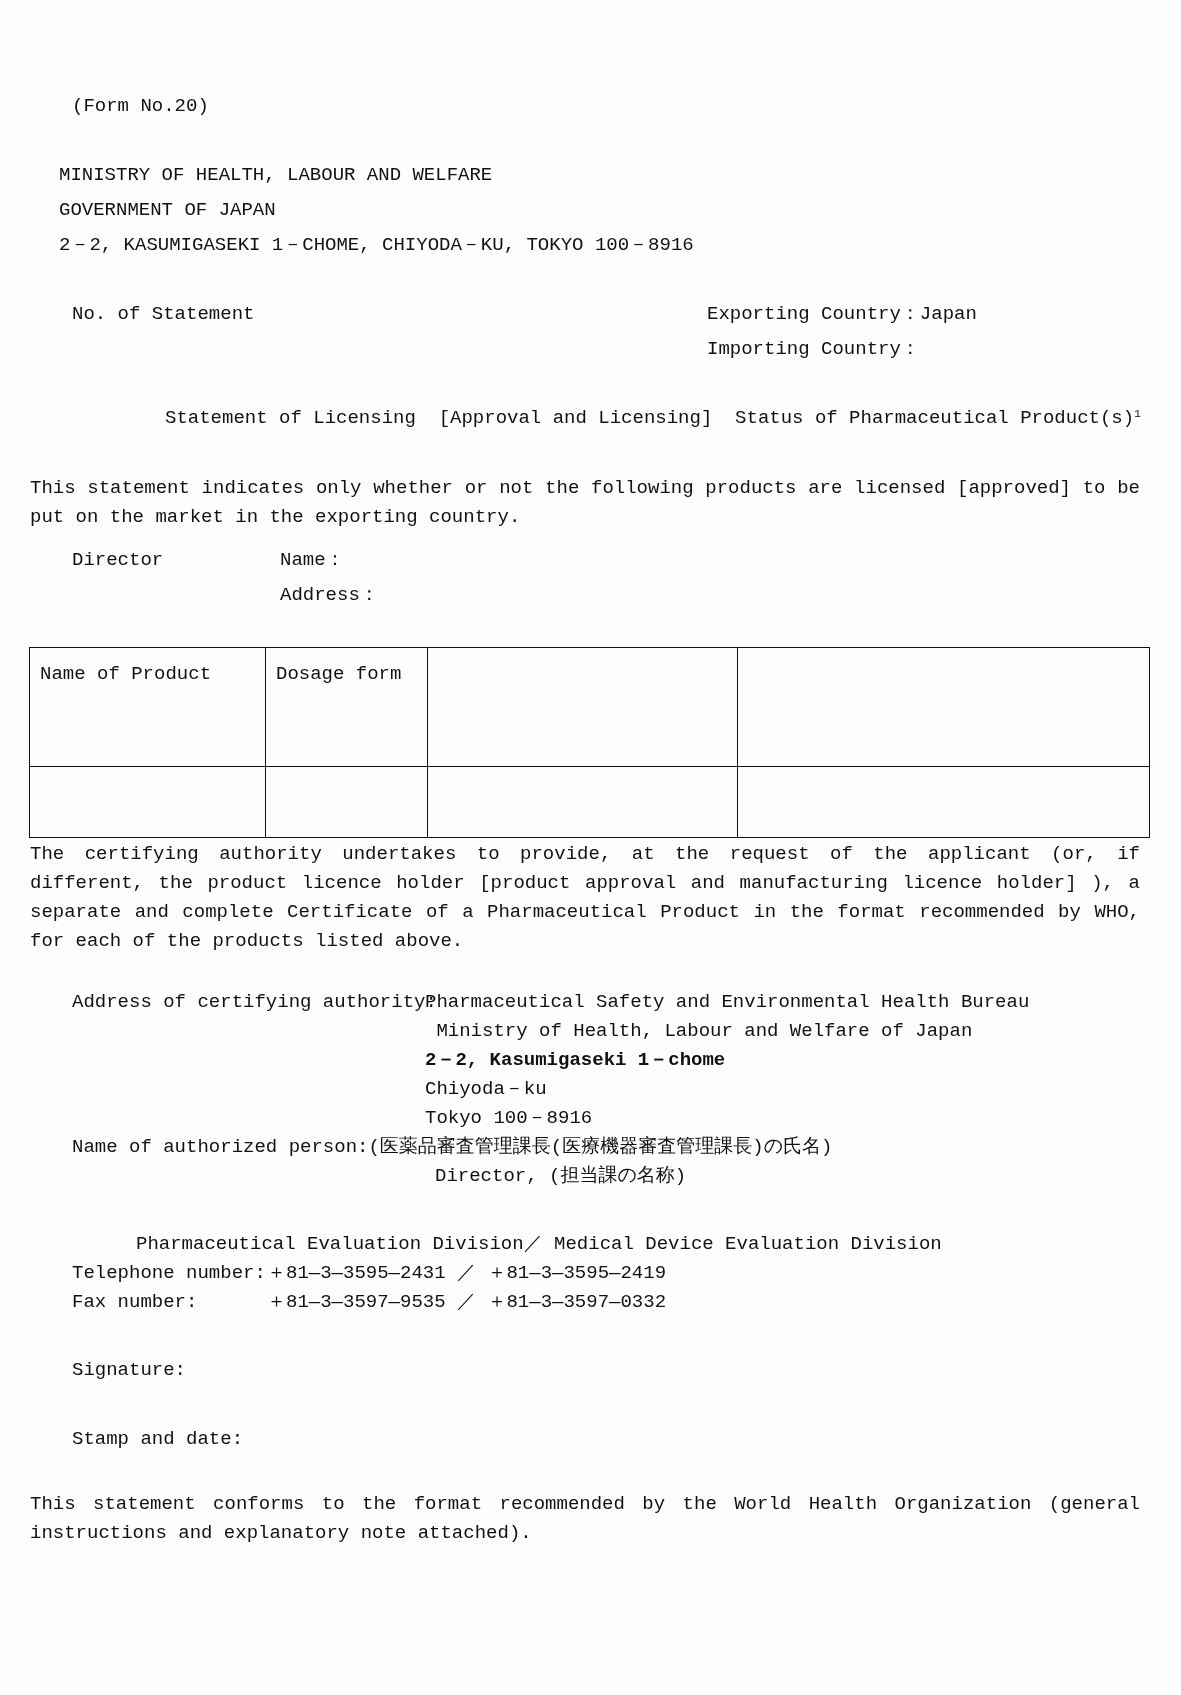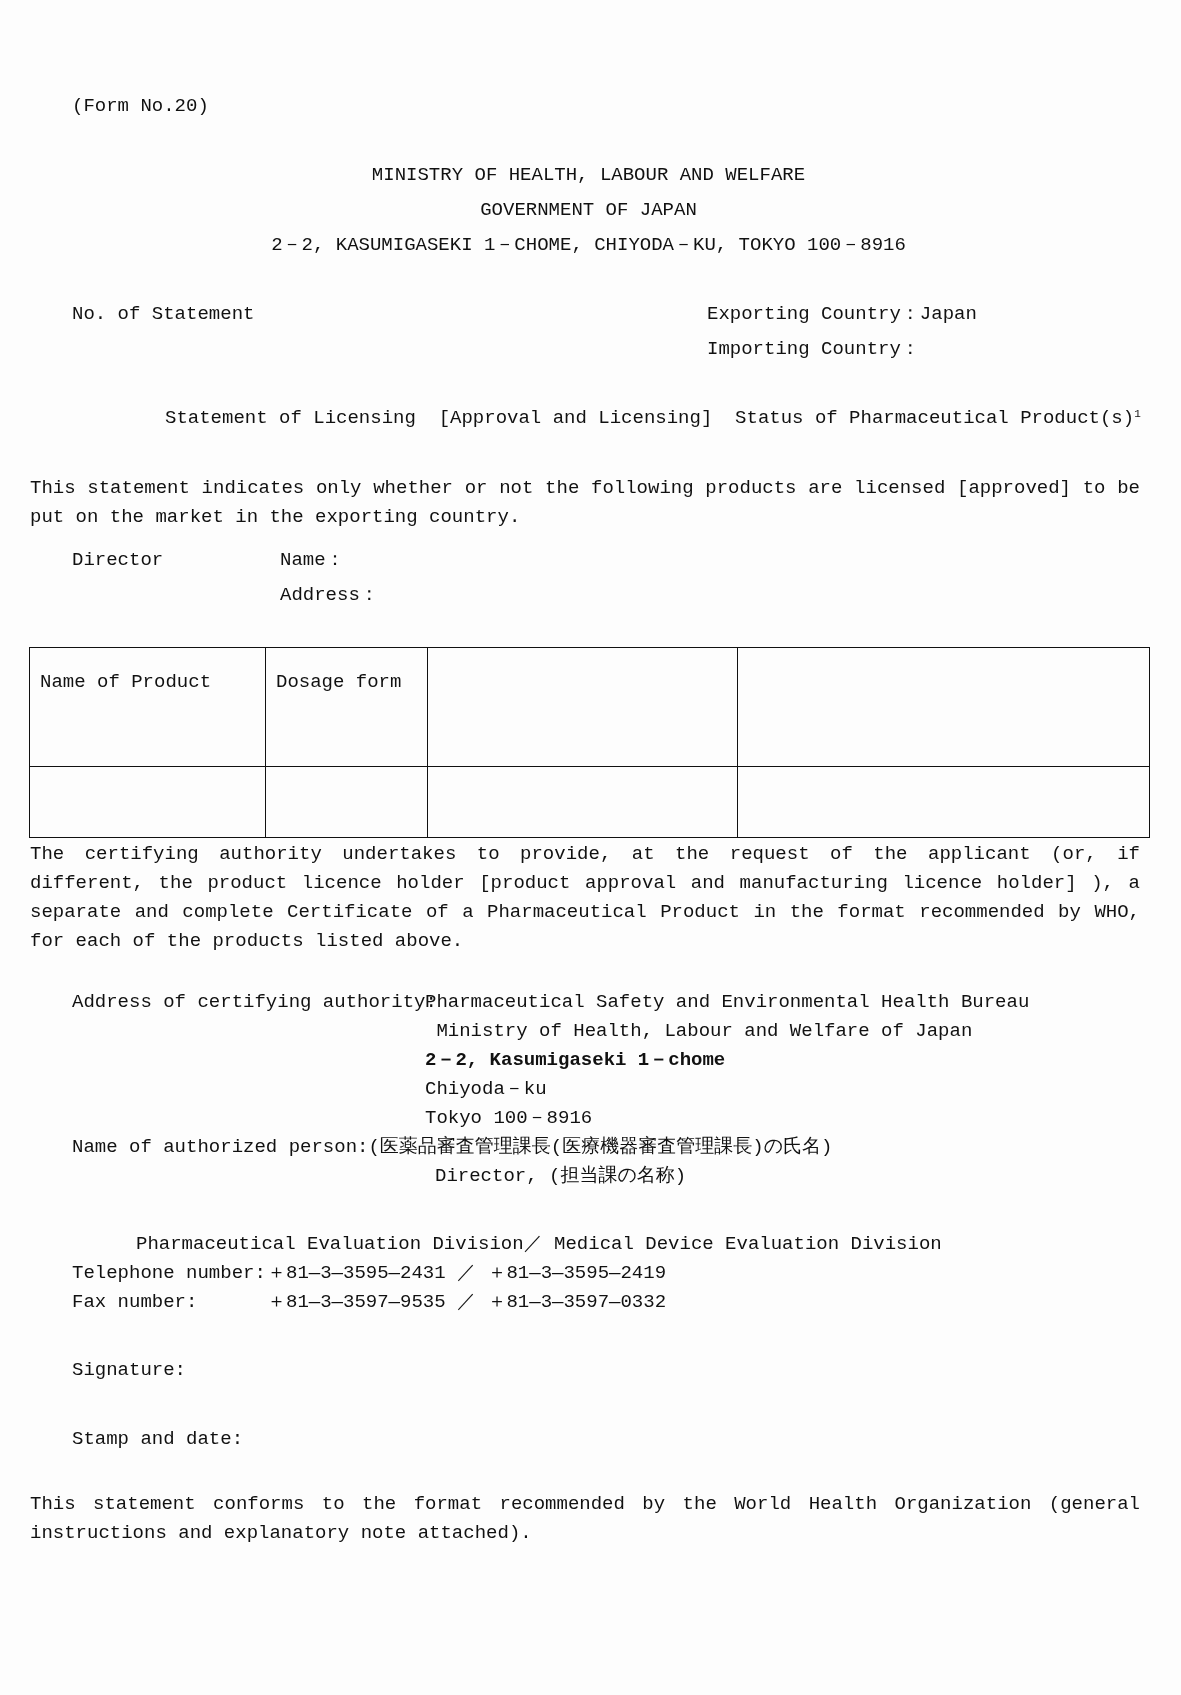--- a/index.html
+++ b/index.html
@@ -4,30 +4,30 @@
 <style>
   html, body { margin: 0; padding: 0; }
   body {
     width: 1181px; height: 1695px;
     background: #fdfdfd; color: #111;
     font-family: "Liberation Mono", "DejaVu Sans Mono", monospace;
     font-size: 19px;
     position: relative; overflow: hidden;
   }
   .abs { position: absolute; white-space: pre; line-height: 24px; margin-left: 42px; }
-  .center { left: 8px; width: 1077px; text-align: center; }
+  .center { left: 17px; width: 1077px; text-align: left; }
   sup { font-size: 11px; vertical-align: top; position: relative; top: -4px; }
   .para { position: absolute; left: 30px; width: 1110px; line-height: 29px; text-align: justify; white-space: normal; }
   .table {
     position: absolute; left: 29px; top: 647px; width: 1121px; height: 191px;
     border: 1.5px solid #111; box-sizing: border-box;
   }
   .vline { position: absolute; top: 0; bottom: 0; width: 0; border-left: 1.5px solid #111; }
   .hline { position: absolute; left: 0; right: 0; height: 0; border-top: 1.5px solid #111; top: 118px; }
-  .cell { position: absolute; top: 20px; line-height: 28px; white-space: normal; }
+  .cell { position: absolute; top: 12px; line-height: 28px; white-space: normal; }
 </style>
 </head>
 <body>
 
 <div class="abs" style="left:30px; top:94px;">(Form No.20)</div>
 
 <div class="abs center" style="top:163px;">MINISTRY OF HEALTH, LABOUR AND WELFARE</div>
 <div class="abs center" style="top:198px;">GOVERNMENT OF JAPAN</div>
 <div class="abs center" style="top:233px;">2－2, KASUMIGASEKI 1－CHOME, CHIYODA－KU, TOKYO 100－8916</div>
 

